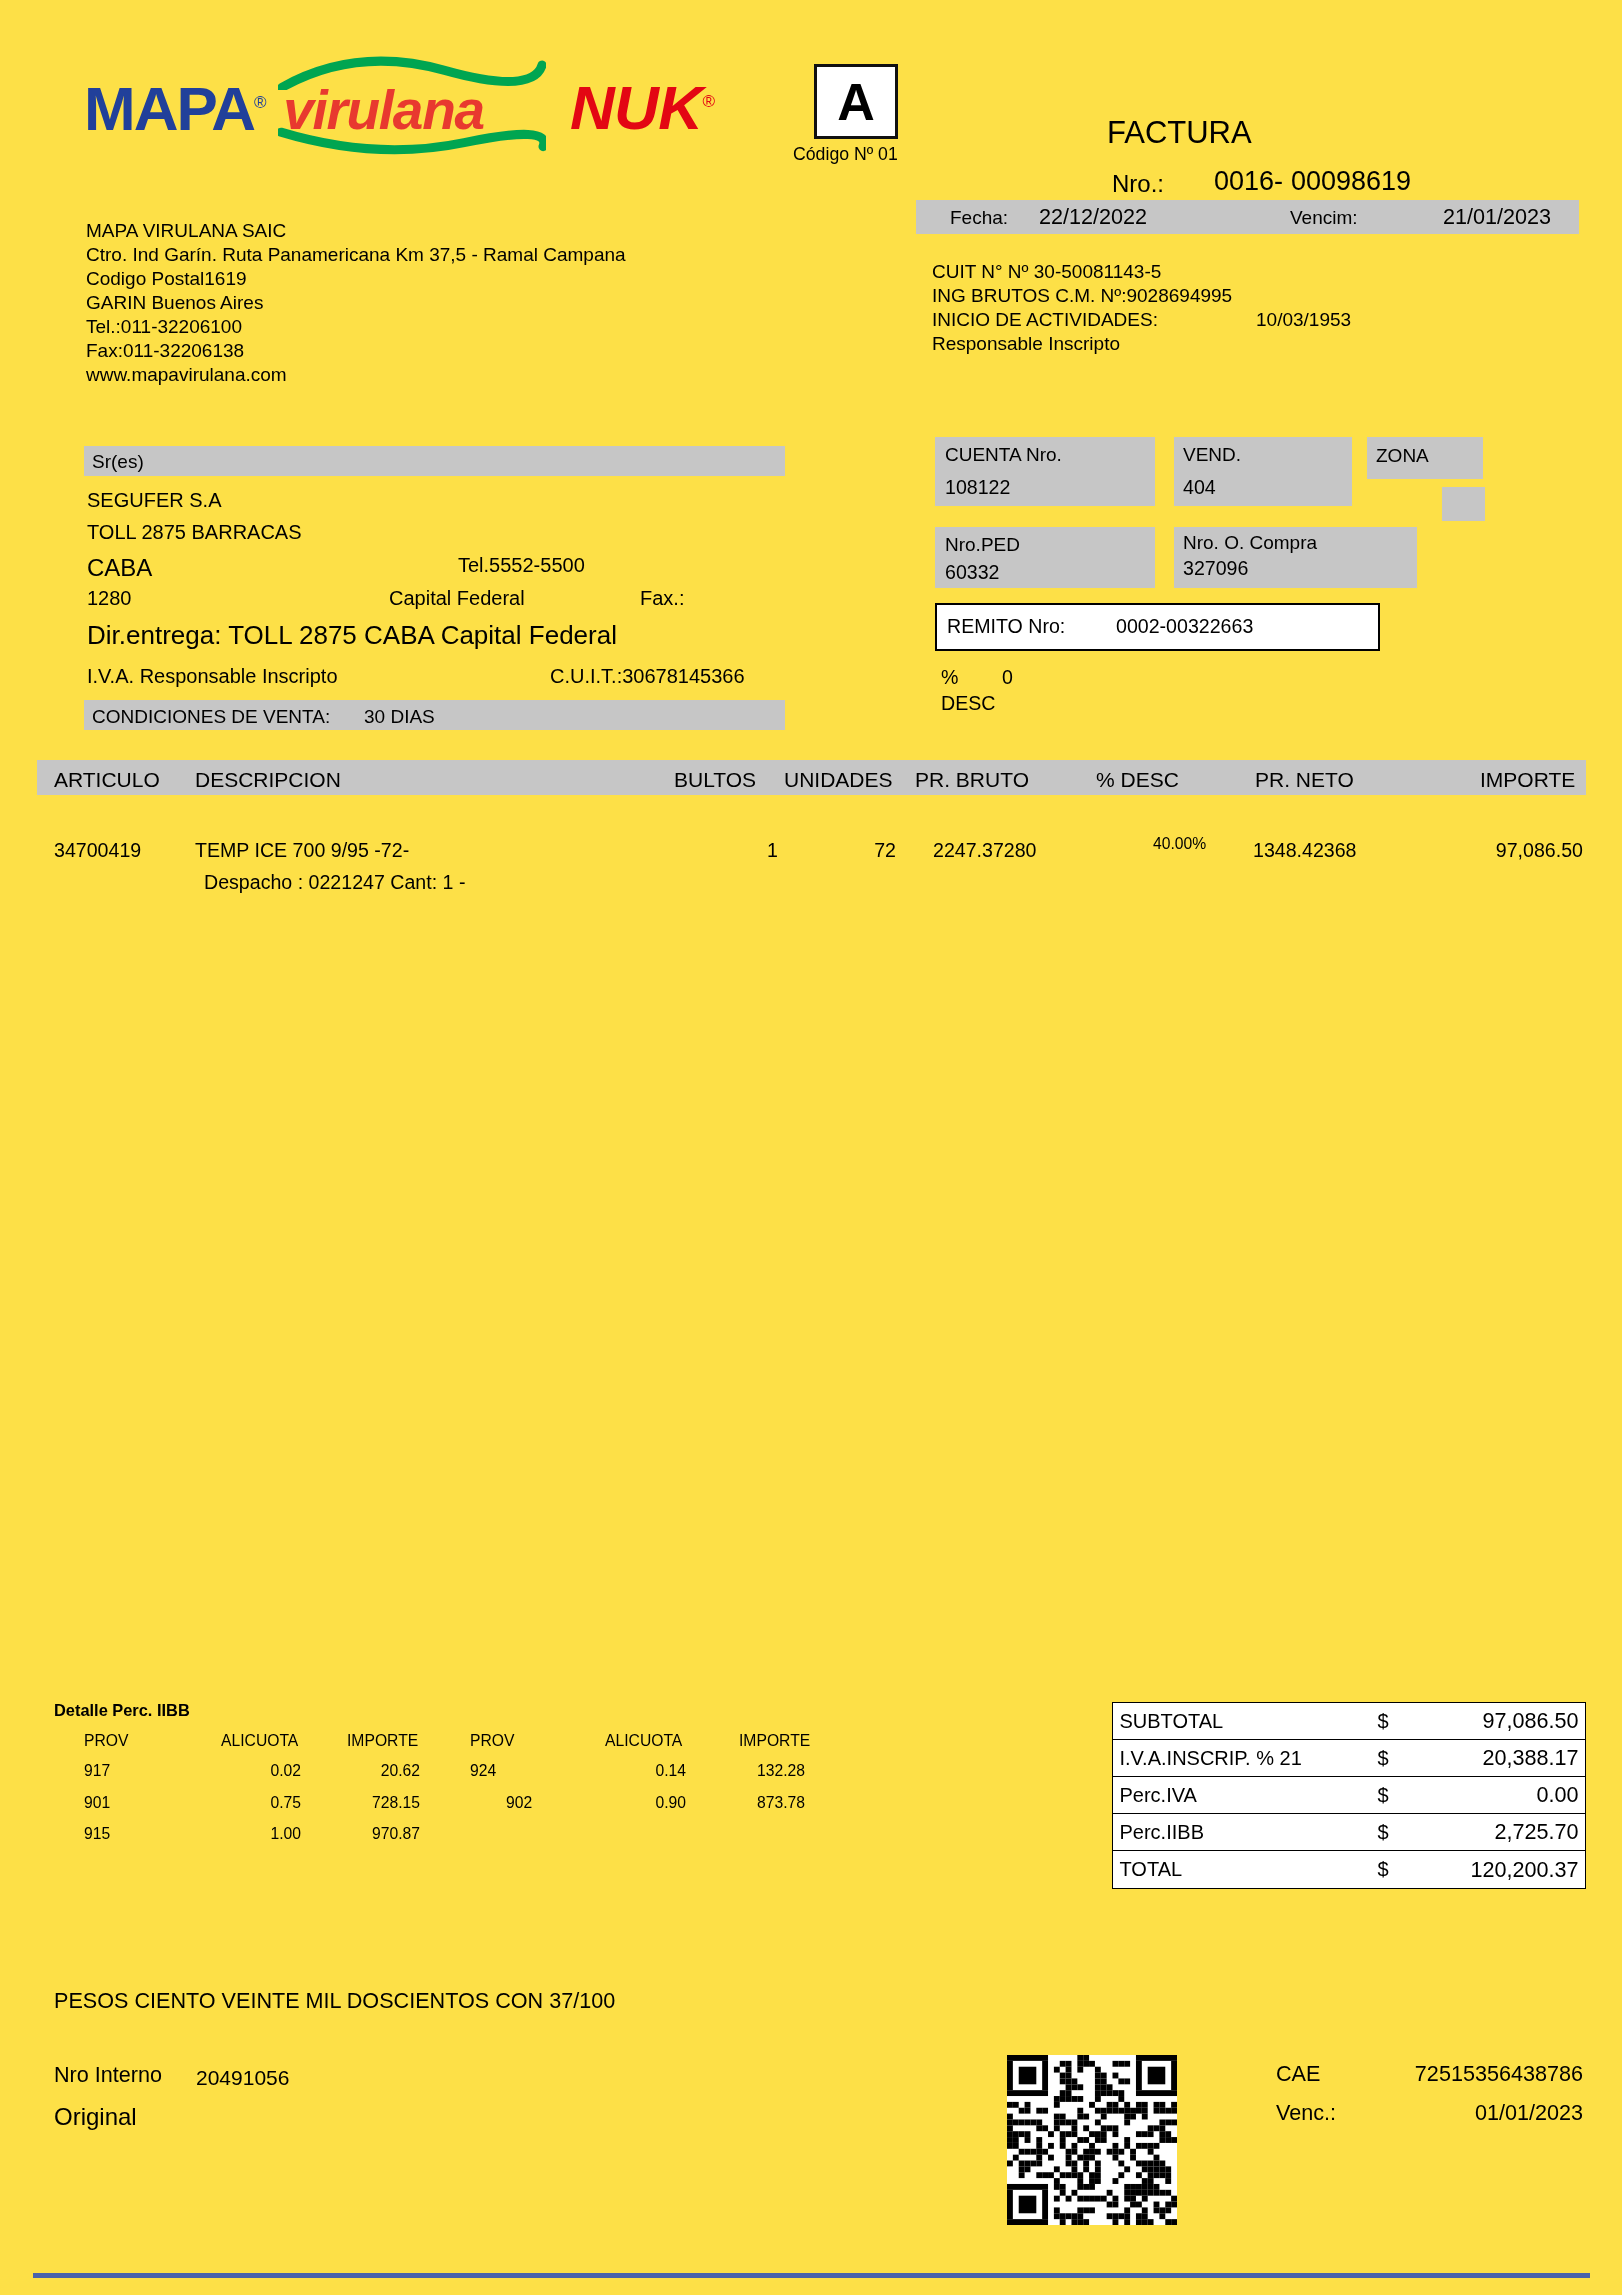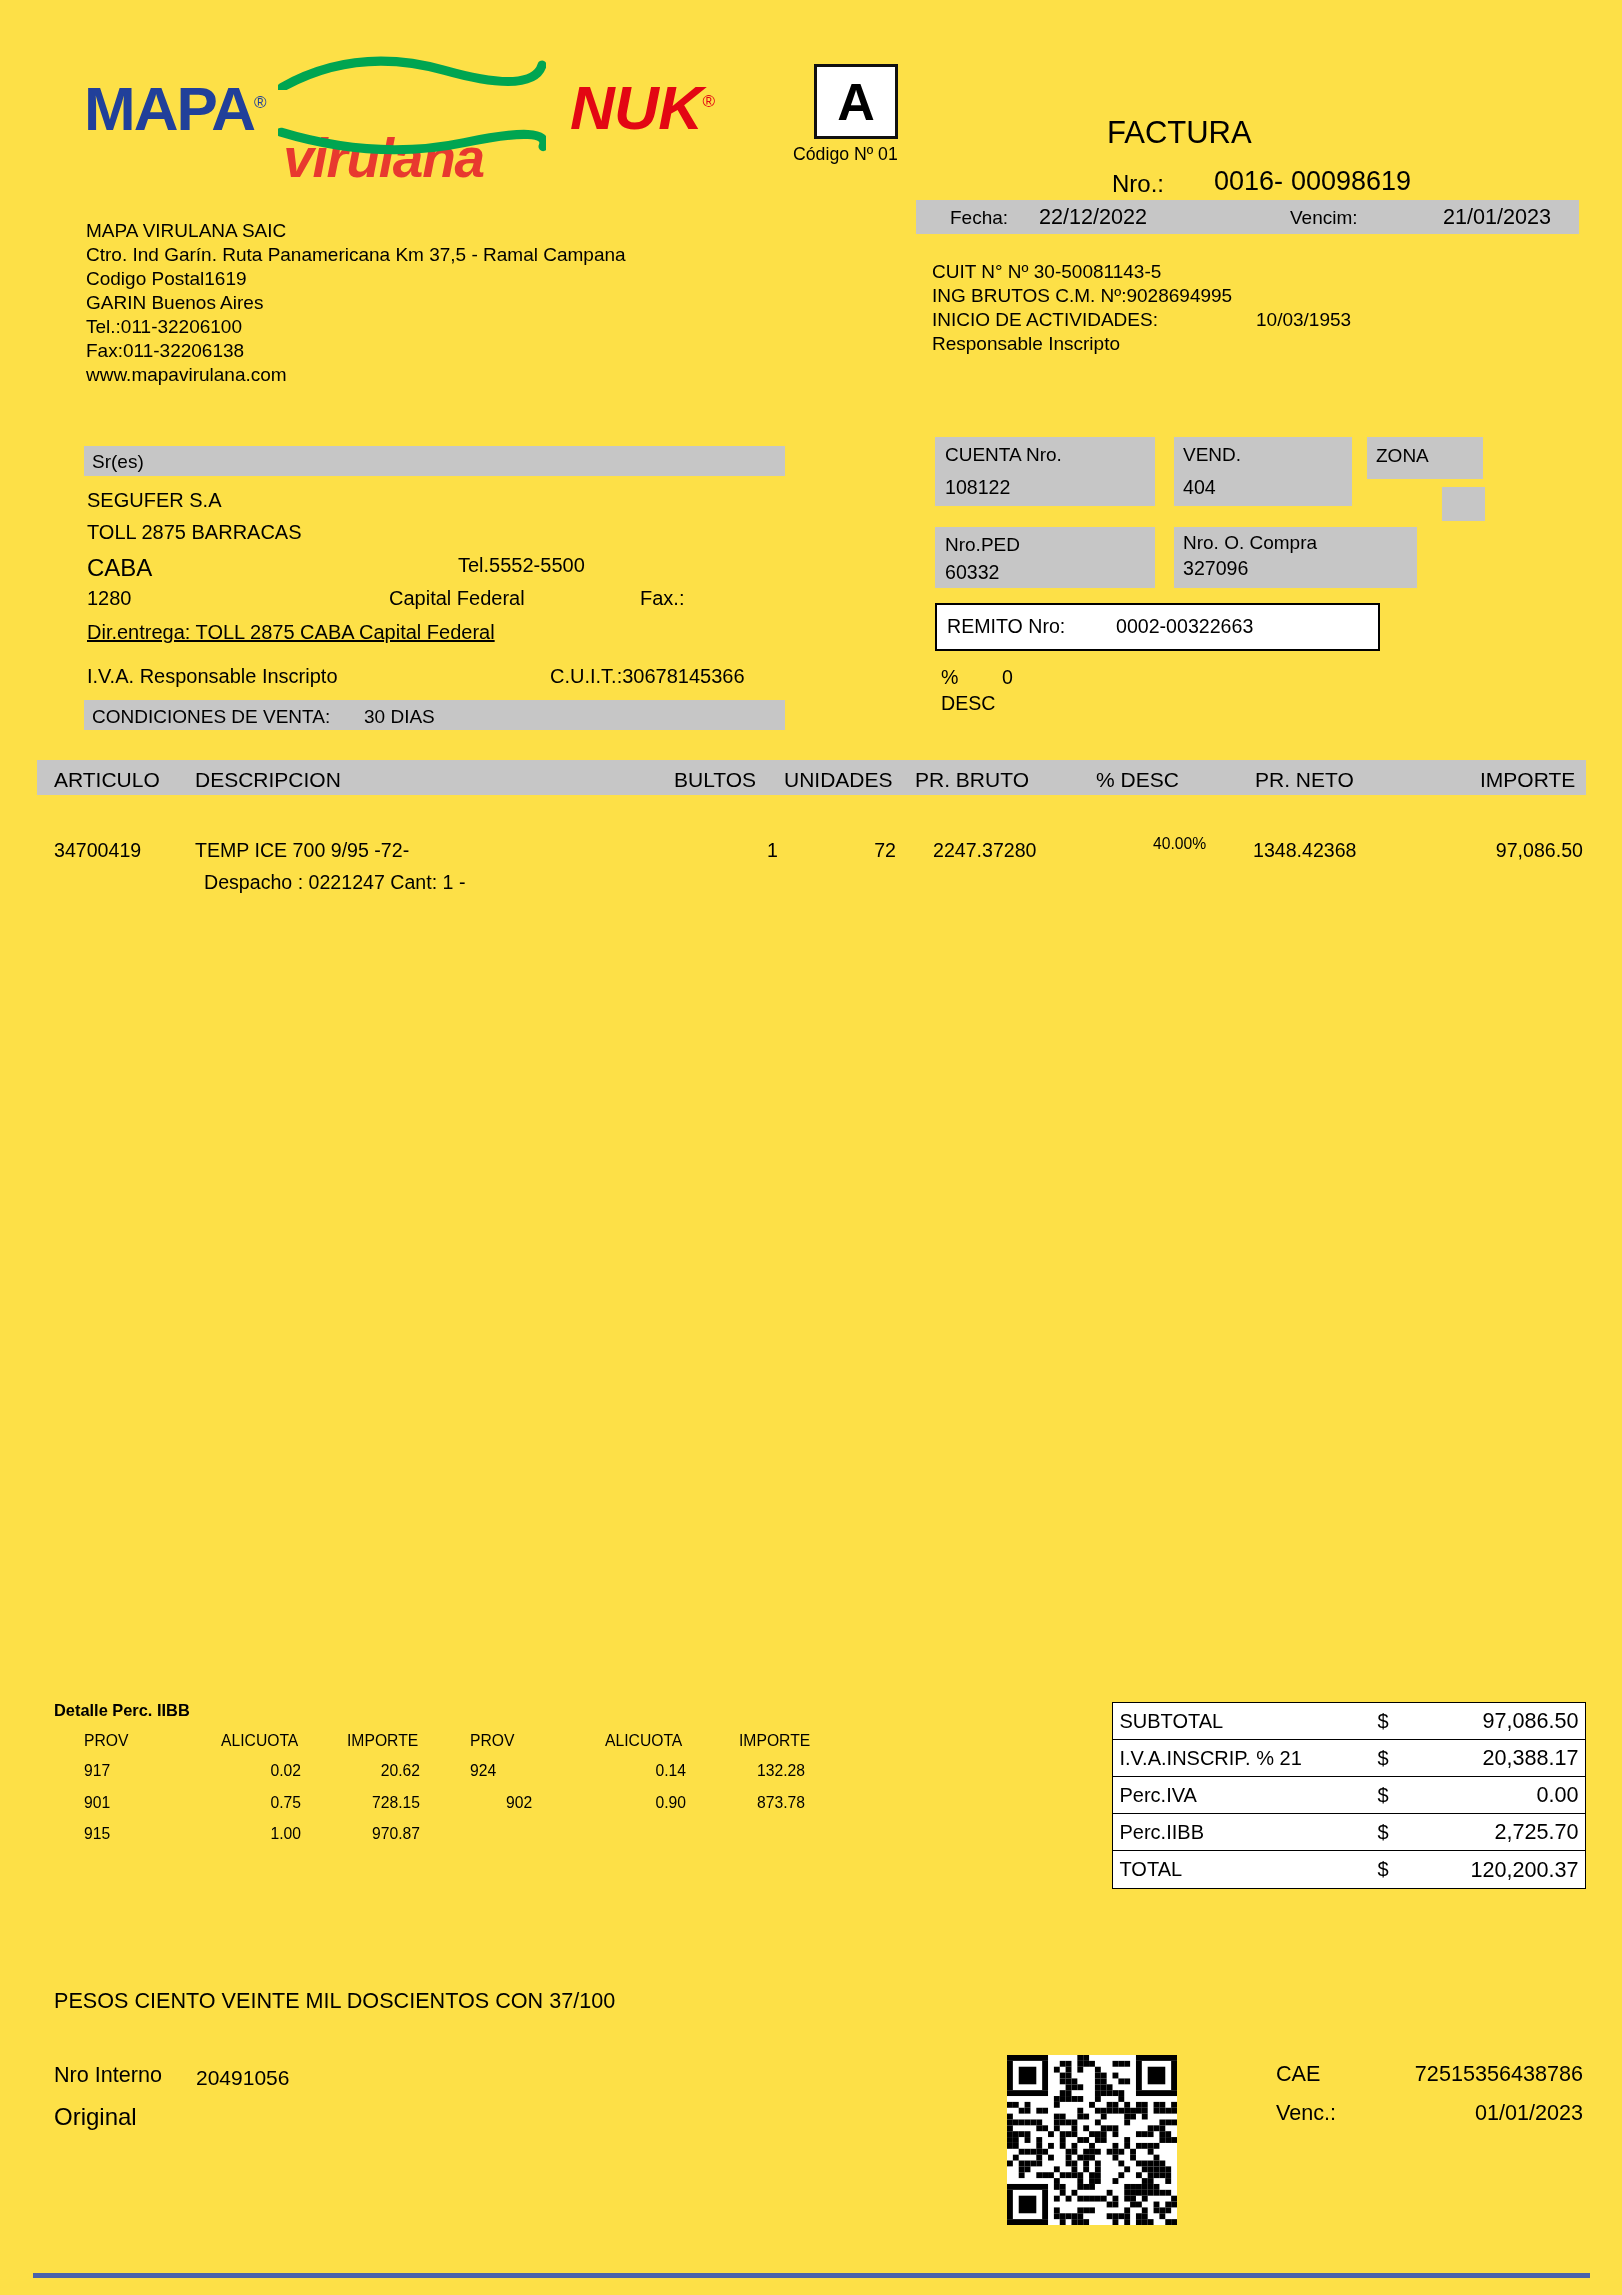--- a/index.html
+++ b/index.html
@@ -9,21 +9,21 @@
   .abs { position:absolute; white-space:nowrap; line-height:1.15; }
   .bar { position:absolute; background:#c6c6c6; }
   .right { text-align:right; }
 
   
   .logo-mapa { position:absolute; left:84px; top:73px; font-size:62px; font-weight:800;
                color:#21409a; letter-spacing:-2px; }
   .logo-mapa sup { font-size:17px; font-weight:400; vertical-align:super; letter-spacing:0; }
   .logo-virulana { position:absolute; left:278px; top:61px; width:268px; height:92px; }
   .vir-text { position:absolute; left:5.2px; top:17px; font-size:55px; font-weight:800;
-              font-style:italic; color:#e8392f; letter-spacing:-1.3px;margin-top:48px; }
+              font-style:italic; color:#e8392f; letter-spacing:-1.3px; }
   .wave { position:absolute; left:0; width:268px; }
   .wave-top { top:-5.2px; height:34px; }
   .wave-bottom { bottom:-3.9px; height:30px; }
   .logo-nuk { position:absolute; left:570px; top:72px; font-size:62px; font-weight:800;
               font-style:italic; color:#e30613; letter-spacing:-0.7px; }
   .logo-nuk sup { font-size:17px; font-weight:400; vertical-align:super; }
 
   
   .codea { position:absolute; left:814px; top:64px; width:84px; height:75px;
            border:3.9px solid #111; display:flex; align-items:center; justify-content:center;
@@ -104,21 +104,21 @@
   <div class="bar" style="left:84px; top:446px; width:701px; height:30px;"></div>
   <div class="abs" style="left:92px; top:451px; font-size:19px;">Sr(es)</div>
 
   <div class="abs" style="left:87px; top:489px; font-size:20px;">SEGUFER S.A</div>
   <div class="abs" style="left:87px; top:521px; font-size:20px;">TOLL 2875 BARRACAS</div>
   <div class="abs" style="left:87px; top:554px; font-size:24px;">CABA</div>
   <div class="abs" style="left:458px; top:554px; font-size:20px;">Tel.5552-5500</div>
   <div class="abs" style="left:87px; top:587px; font-size:20px;">1280</div>
   <div class="abs" style="left:389px; top:587px; font-size:20px;">Capital Federal</div>
   <div class="abs" style="left:640px; top:587px; font-size:20px;">Fax.:</div>
-  <div class="abs" style="left:87px; top:621px; font-size:20px;text-decoration:underline;">Dir.entrega: TOLL 2875 CABA Capital Federal</div>
+  <div class="abs" style="left:87px; top:621px; font-size:26px;">Dir.entrega: TOLL 2875 CABA Capital Federal</div>
   <div class="abs" style="left:87px; top:665px; font-size:20px;">I.V.A.  Responsable Inscripto</div>
   <div class="abs" style="left:550px; top:665px; font-size:20px;">C.U.I.T.:30678145366</div>
 
   <div class="bar" style="left:84px; top:700px; width:701px; height:30px;"></div>
   <div class="abs" style="left:92px; top:706px; font-size:19px;">CONDICIONES DE VENTA:</div>
   <div class="abs" style="left:364px; top:706px; font-size:19px;">30 DIAS</div>
 
   <div class="bar" style="left:935px; top:437px; width:220px; height:69px;"></div>
   <div class="abs" style="left:945px; top:444px; font-size:19px;">CUENTA Nro.</div>
   <div class="abs" style="left:945px; top:476px; font-size:19.6px;">108122</div>

